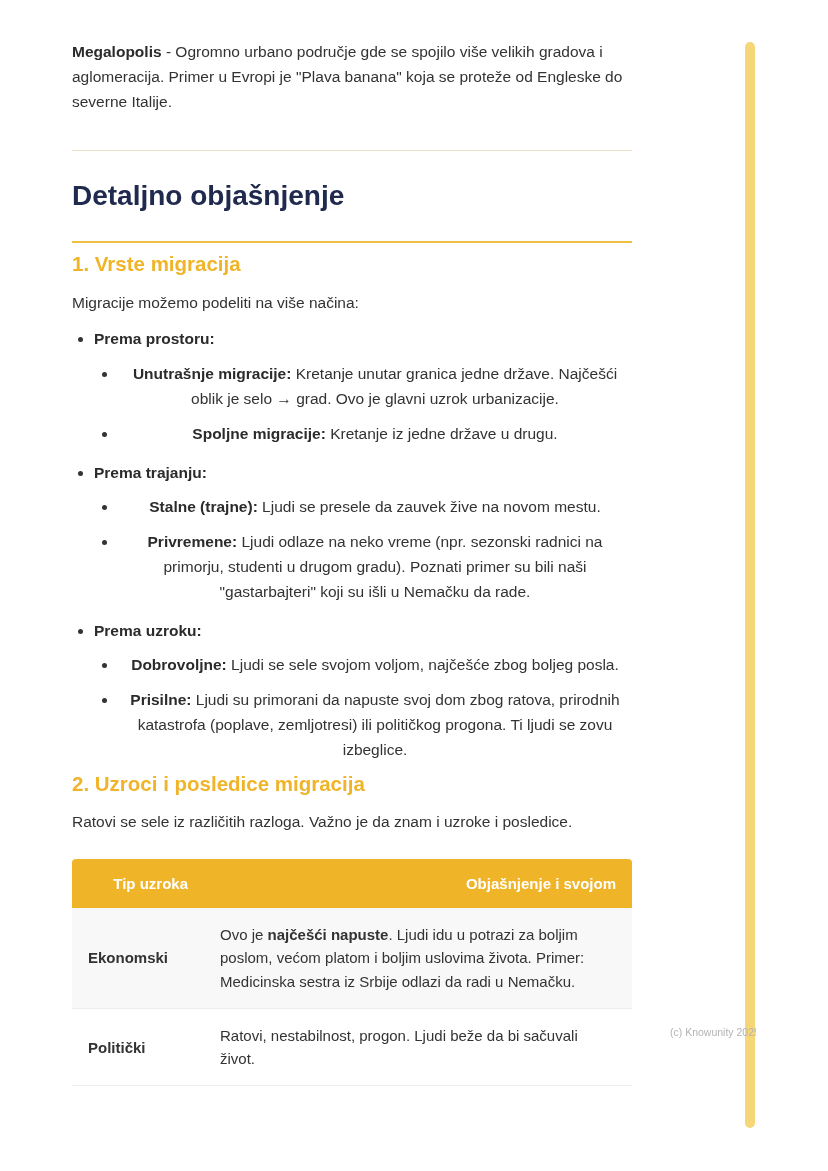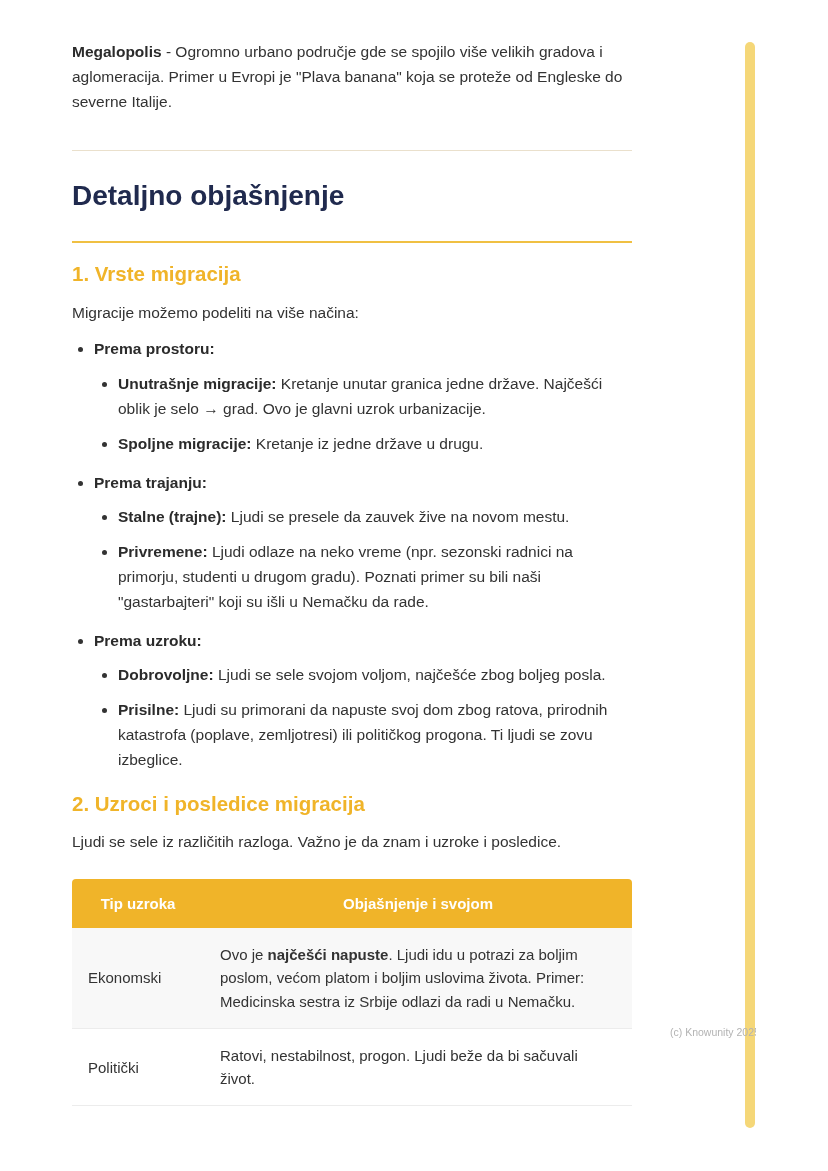--- a/index.html
+++ b/index.html
@@ -30,66 +30,66 @@
   h1.section-title {
     margin-top: 28px;
     font-size: 28px;
     line-height: 1.2;
     font-weight: bold;
     color: #202a4e;
     padding-bottom: 28px;
     border-bottom: 2px solid #f0c043;
   }
   h2.sub-title {
-    margin-top: 18px;
+    margin-top: 8px;
     font-size: 20.5px;
     line-height: 1.25;
     font-weight: bold;
     color: #f0b429;
   }
   p.body-p { margin-top: 14px; }
   ul.l1 {
     margin-top: 12px;
     padding-left: 22px;
     list-style-type: disc;
   }
   ul.l1 > li { margin-top: 14px; }
   ul.l1 > li:first-child { margin-top: 0; }
   ul.l2 {
     margin-top: 10px;
     padding-left: 24px;
     list-style-type: disc;
   }
-  ul.l2 > li { margin-top: 10px; }
+  ul.l2 > li { margin-top: 10px; text-align: center; }
   table.cause-table {
     margin-top: 24px;
     width: 100%;
     border-collapse: separate;
     border-spacing: 0;
     font-size: 15px;
     line-height: 1.55;
   }
   table.cause-table th {
     background: #f0b429;
     color: #ffffff;
     font-weight: bold;
-    text-align: center;
+    text-align: right;
     padding: 13px 16px;
   }
   table.cause-table th:first-child { border-top-left-radius: 4px; width: 132px; }
   table.cause-table th:last-child { border-top-right-radius: 4px; }
   table.cause-table td {
     padding: 15px 16px;
     vertical-align: middle;
     border-bottom: 1px solid #ececec;
     color: #333333;
   }
   table.cause-table tbody tr:nth-child(odd) td { background: #f8f8f8; }
   table.cause-table tbody tr:nth-child(even) td { background: #ffffff; }
-  td.type-cell { font-weight: normal; color: #2b2b2b; margin-top: 16px; }
+  td.type-cell { font-weight: bold; color: #2b2b2b; margin-top: 16px; }
   .accent-strip {
     position: absolute;
     left: 745px;
     top: 42px;
     width: 10px;
     height: 1086px;
     background: #f5d778;
     border-radius: 5px;
   }
   .watermark {
@@ -142,21 +142,21 @@
         <ul class="l2">
           <li><span class="b">Dobrovoljne:</span><span> Ljudi se sele svojom voljom, najčešće zbog boljeg posla.</span></li>
           <li><span class="b">Prisilne:</span><span> Ljudi su primorani da napuste svoj dom zbog ratova, prirodnih katastrofa (poplave, zemljotresi) ili političkog progona. Ti ljudi se zovu izbeglice.</span></li>
         </ul>
       </li>
 
     </ul>
 
     <h2 class="sub-title">2. Uzroci i posledice migracija</h2>
 
-    <p class="body-p">Ljudi se sele iz različitih razloga. Važno je da znam i uzroke i posledice.</p>
+    <p class="body-p">Ratovi se sele iz različitih razloga. Važno je da znam i uzroke i posledice.</p>
 
     <table class="cause-table">
       <thead>
         <tr>
           <th>Tip uzroka</th>
           <th>Objašnjenje i svojom</th>
         </tr>
       </thead>
       <tbody>
         <tr>

